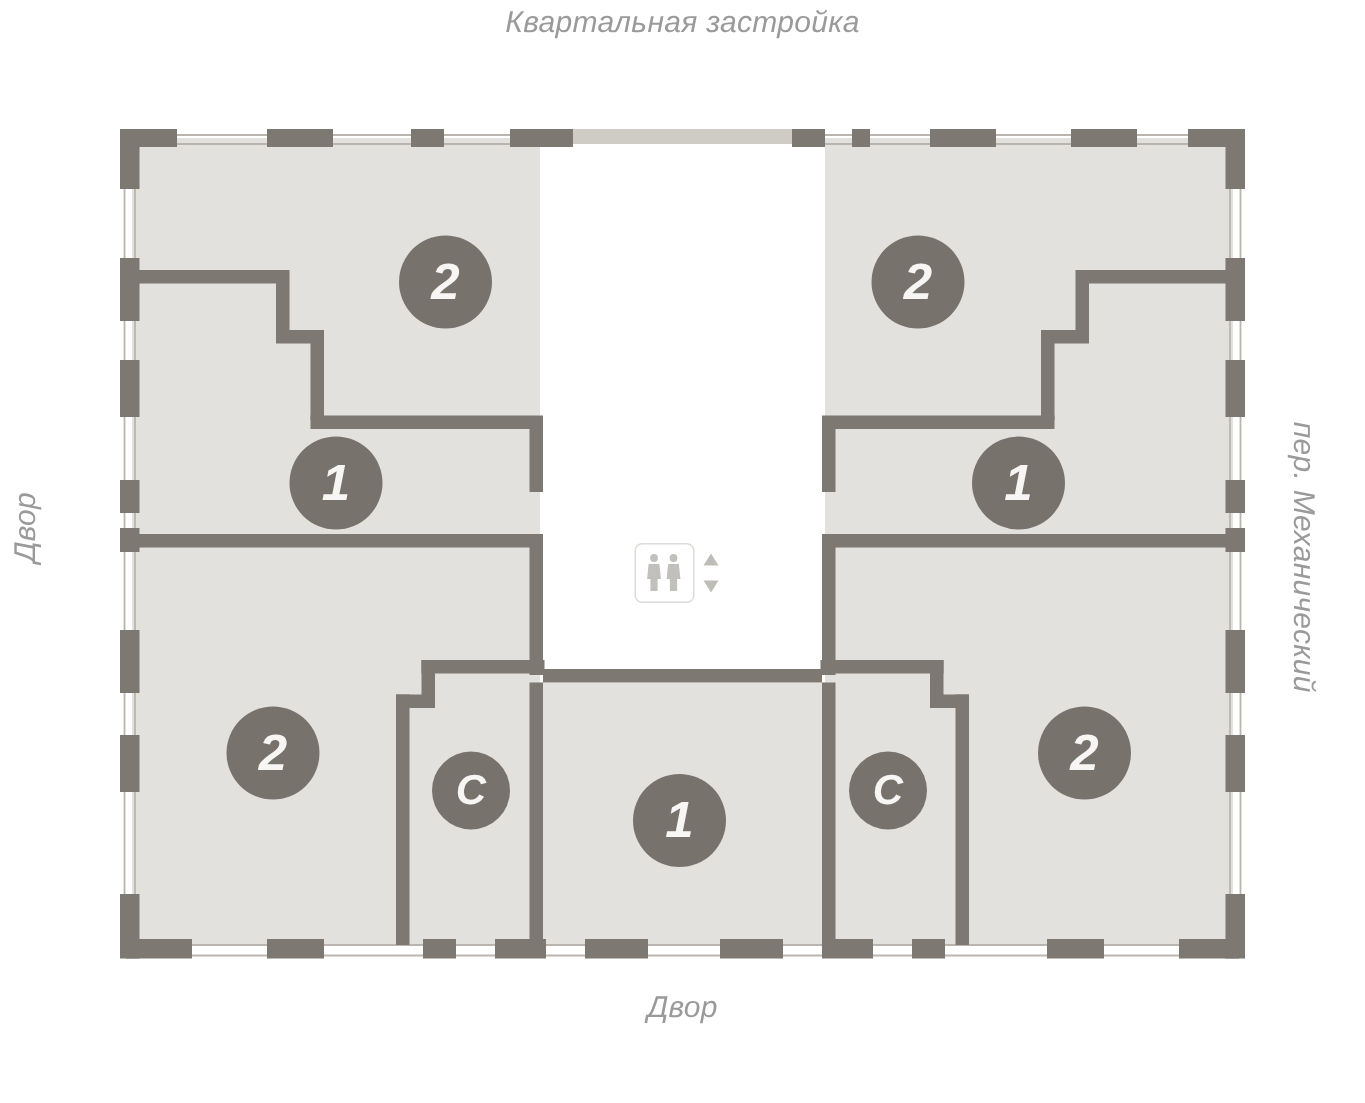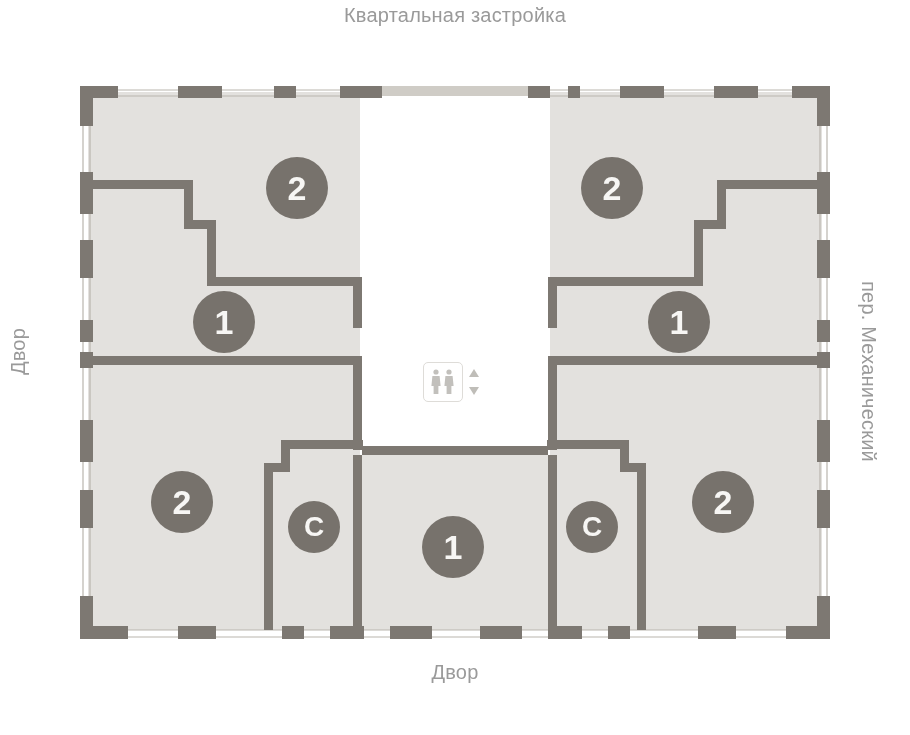--- a/index.html
+++ b/index.html
@@ -11,20 +11,21 @@
     width: 910px;
     height: 735px;
     font-family: "Liberation Sans", sans-serif;
     overflow: hidden;
   }
   #plan-root {
     position: relative;
     width: 910px;
     height: 692px;
     background: #ffffff;
+    font-style: italic;
   }
 
   
   .edge-label {
     position: absolute;
     color: #9a9a9a;
     font-size: 20px;
     font-family: "Liberation Sans", sans-serif;
     white-space: nowrap;
     letter-spacing: 0.2px;

